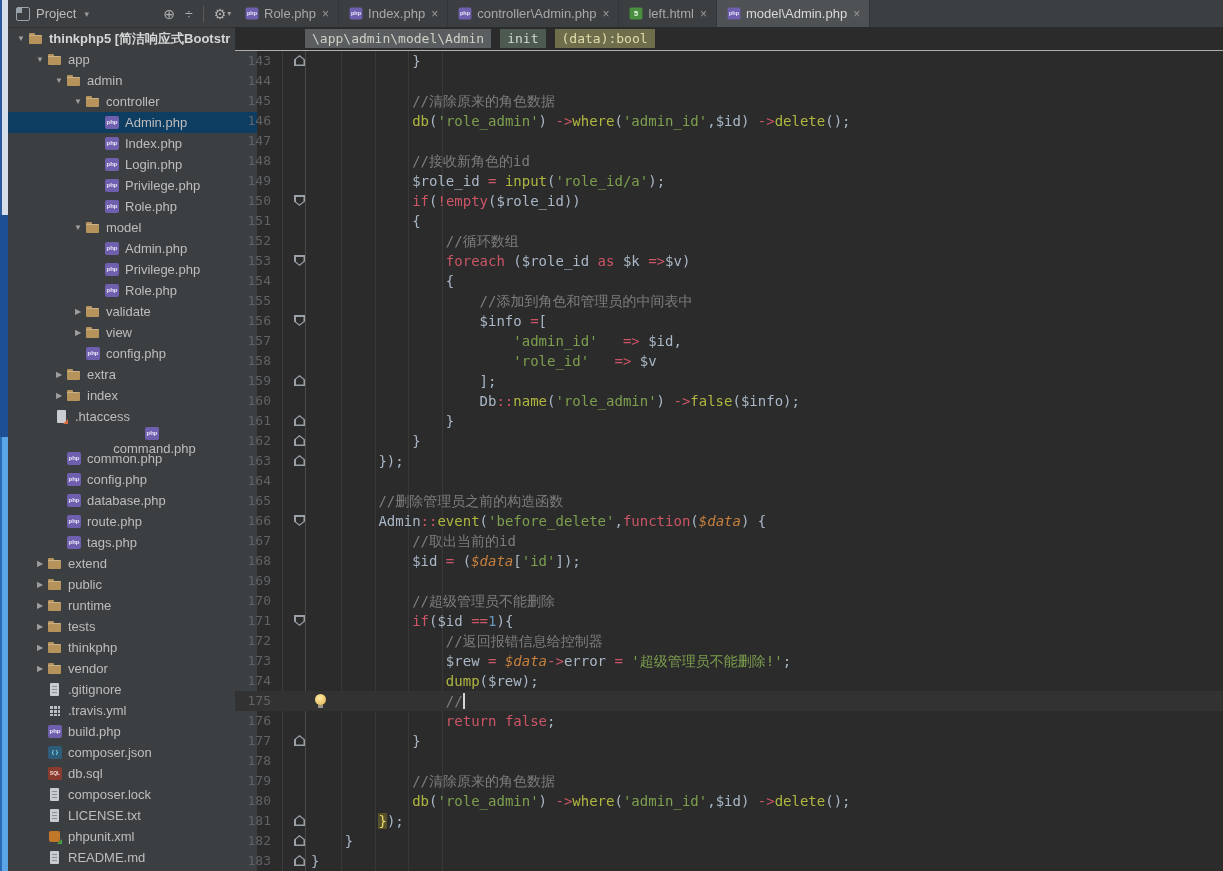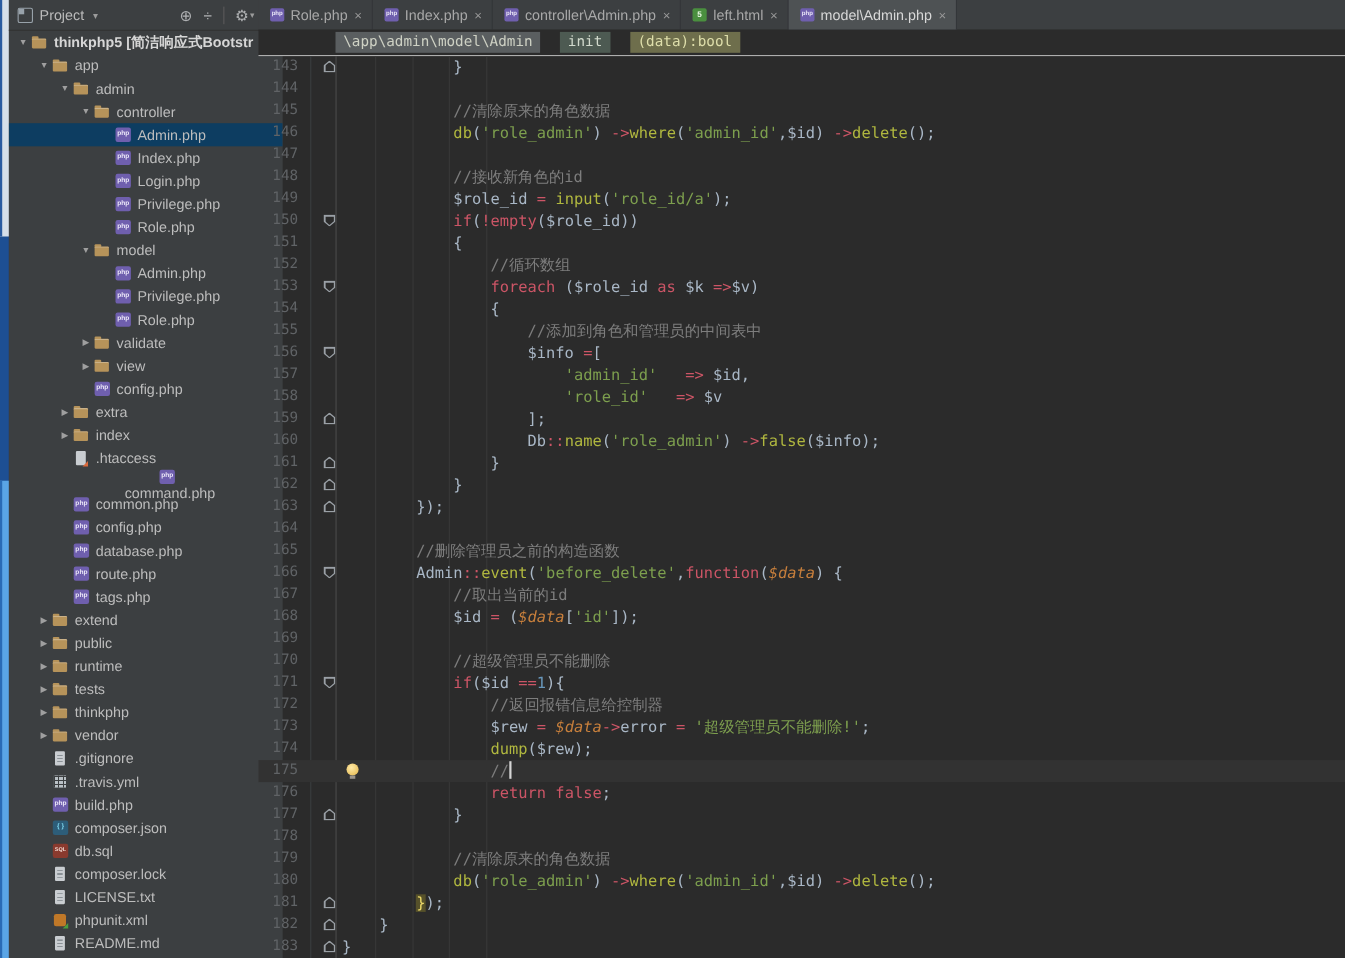--- a/index.html
+++ b/index.html
@@ -54,21 +54,21 @@
   .ic.xml::after{content:"";position:absolute;right:1px;bottom:0;width:0;height:0;border-left:5px solid transparent;border-bottom:5px solid #4a9e3f;}
 
   
   #tabbar{position:absolute;left:235px;top:0;right:0;height:27px;background:#3c3f41;display:flex;border-bottom:1px solid #282828;}
   .tab{display:flex;align-items:center;padding:0 9px;font-size:13px;color:#a8a8a8;border-right:1px solid #333639;cursor:default;}
   .tab .ic{transform:scale(.92);margin-right:4px;margin-top:1px;}
   .tab .close{margin-left:6px;font-size:12px;color:#9a9a9a;}
   .tab.active{background:#4e5254;color:#d8d8d8;}
 
   
-  #chips{position:absolute;left:235px;top:27px;right:0;height:23px;background:#2b2b2b;display:flex;align-items:center;gap:18px;
+  #chips{position:absolute;left:235px;top:27px;right:0;height:23px;background:#2b2b2b;display:flex;align-items:center;gap:9px;
     padding-left:70px;font-family:"DejaVu Sans Mono",monospace;font-size:13px;}
   .chip{padding:1px 7px;line-height:17px;}
   .chip.path{background:#5a5e60;color:#ced1c4;}
   .chip.method{background:#4d5a52;color:#d2dacd;}
   .chip.type{background:#6e6e4c;color:#dedeaa;}
   #sepline{position:absolute;left:235px;top:50px;right:0;height:1px;background:#aeaeae;}
 
   
   #code{position:absolute;left:235px;top:51px;right:0;bottom:0;font-family:"DejaVu Sans Mono",monospace;font-size:14px;}
   .guide{position:absolute;top:0;bottom:0;width:1px;background:#383838;pointer-events:none;}
@@ -206,21 +206,21 @@
       <div class="trow" style="padding-left: 44px;">
         <span class="arrow">▶</span>
         <span class="ic folder"></span>
         <span class="lbl">extra</span>
       </div>
       <div class="trow" style="padding-left: 44px;">
         <span class="arrow">▶</span>
         <span class="ic folder"></span>
         <span class="lbl">index</span>
       </div>
-      <div class="trow" style="padding-left: 44px;">
+      <div class="trow" style="padding-left: 32px;">
         <span class="arrow"></span>
         <span class="ic htaccess"></span>
         <span class="lbl">.htaccess</span>
       </div>
       <div class="trow" style="padding-left: 44px; flex-direction: column;">
         <span class="arrow"></span>
         <span class="ic php"></span>
         <span class="lbl">command.php</span>
       </div>
       <div class="trow" style="padding-left: 44px;">

